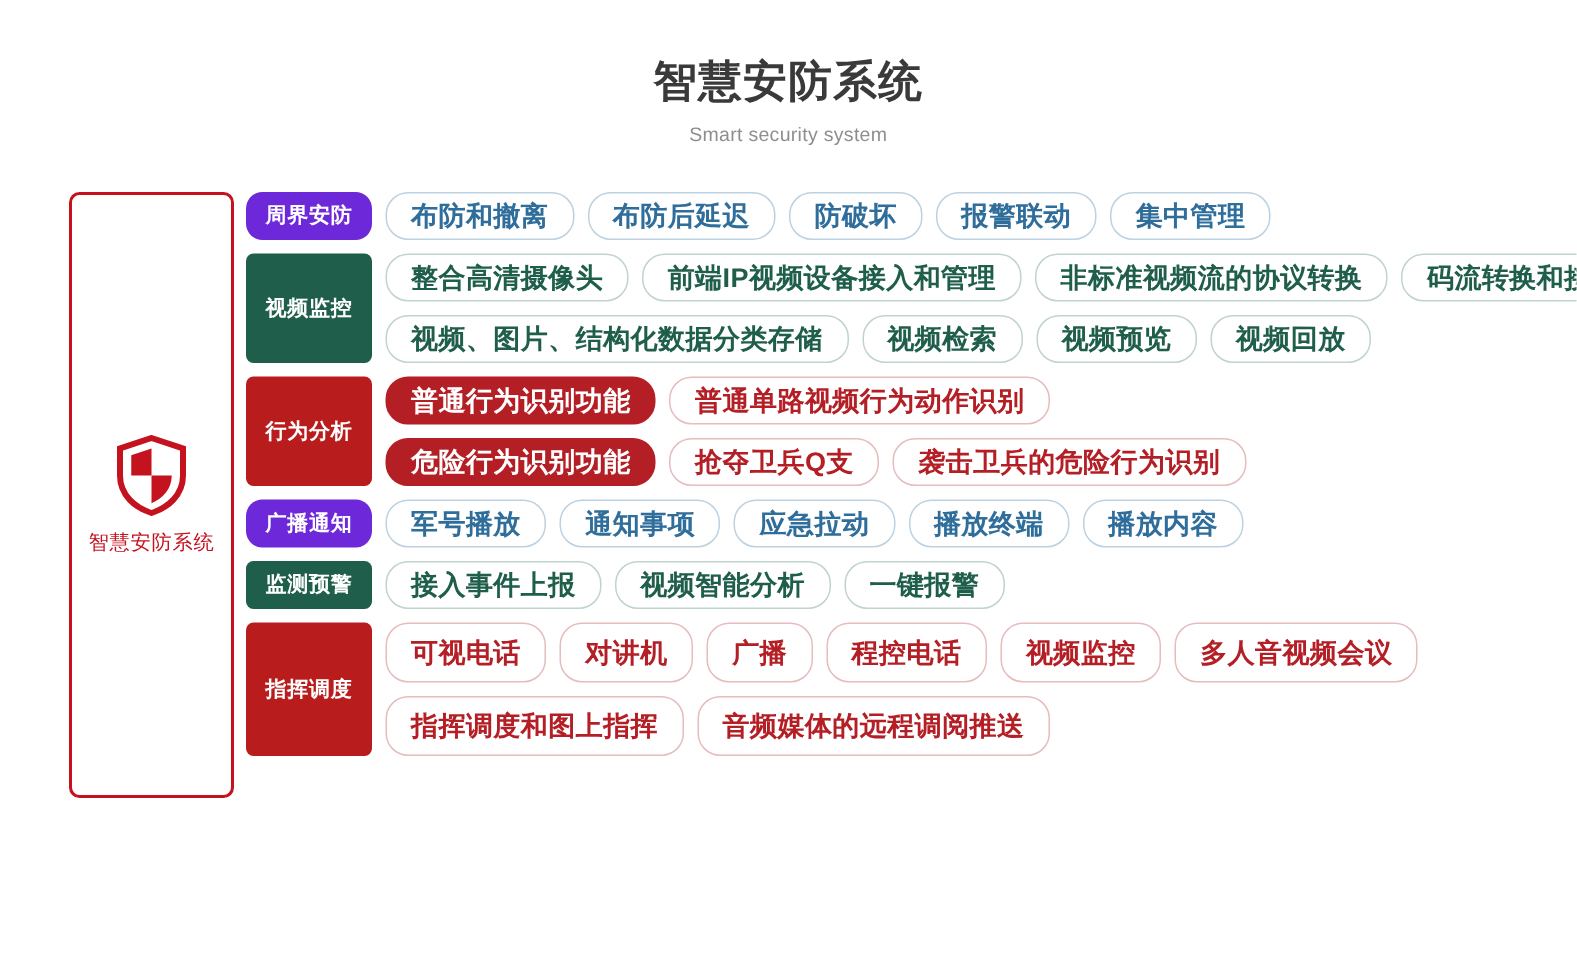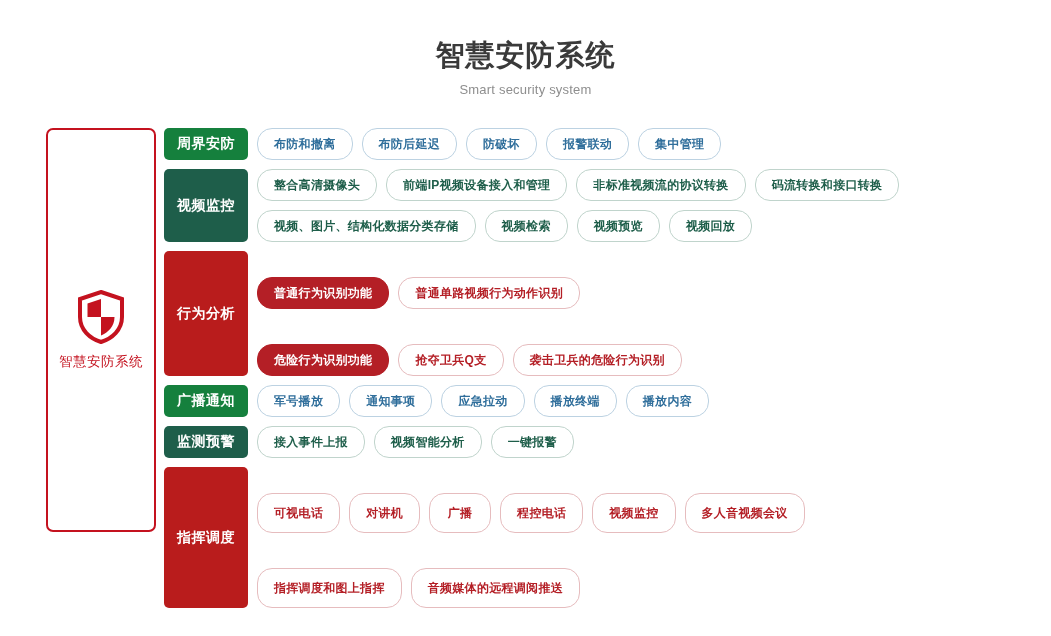--- a/index.html
+++ b/index.html
@@ -94,21 +94,21 @@
     border-radius: 5px;
     color: #ffffff;
     font-size: 14px;
     font-weight: bold;
     display: flex;
     align-items: center;
     justify-content: center;
     letter-spacing: 0.5px;
     white-space: nowrap;
   }
-  .cat.blue  { background: #15803d; }
+  .cat.blue  { background: #6d28d9; border-radius: 11px; }
   .cat.green { background: #1e5e4a; }
   .cat.red   { background: #b91c1c; }
 
   .group-rows {
     flex: 1;
     display: flex;
     flex-direction: column;
     justify-content: center;
     margin-left: 9px;
   }
@@ -118,35 +118,35 @@
     margin-bottom: 9px;
   }
   .item-row:last-child { margin-bottom: 0; }
 
   .chip {
     height: 32px;
     min-width: 62px;
     padding: 0 16px;
     border-radius: 15px;
     background: #ffffff;
-    font-size: 12px;
+    font-size: 18px;
     font-weight: bold;
     display: inline-flex;
     align-items: center;
     justify-content: center;
     margin-right: 9px;
     box-sizing: border-box;
     white-space: nowrap;
     letter-spacing: 0.3px;
   }
   .chip:last-child { margin-right: 0; }
 
   .chip.blue  { border: 1px solid #bcd2e2; color: #2f6e9b; }
   .chip.green { border: 1px solid #c0d4cc; color: #1e5e4a; }
-  .chip.red   { border: 1px solid #e6bcbe; color: #b41f26; margin-top: 26px; }
+  .chip.red   { border: 1px solid #e6bcbe; color: #b41f26; }
   .chip.red-filled {
     background: #b41f26;
     border: 1px solid #b41f26;
     color: #ffffff;
   }
 
   
   .group.tall .chip { height: 40px; }
 </style>
 </head>

